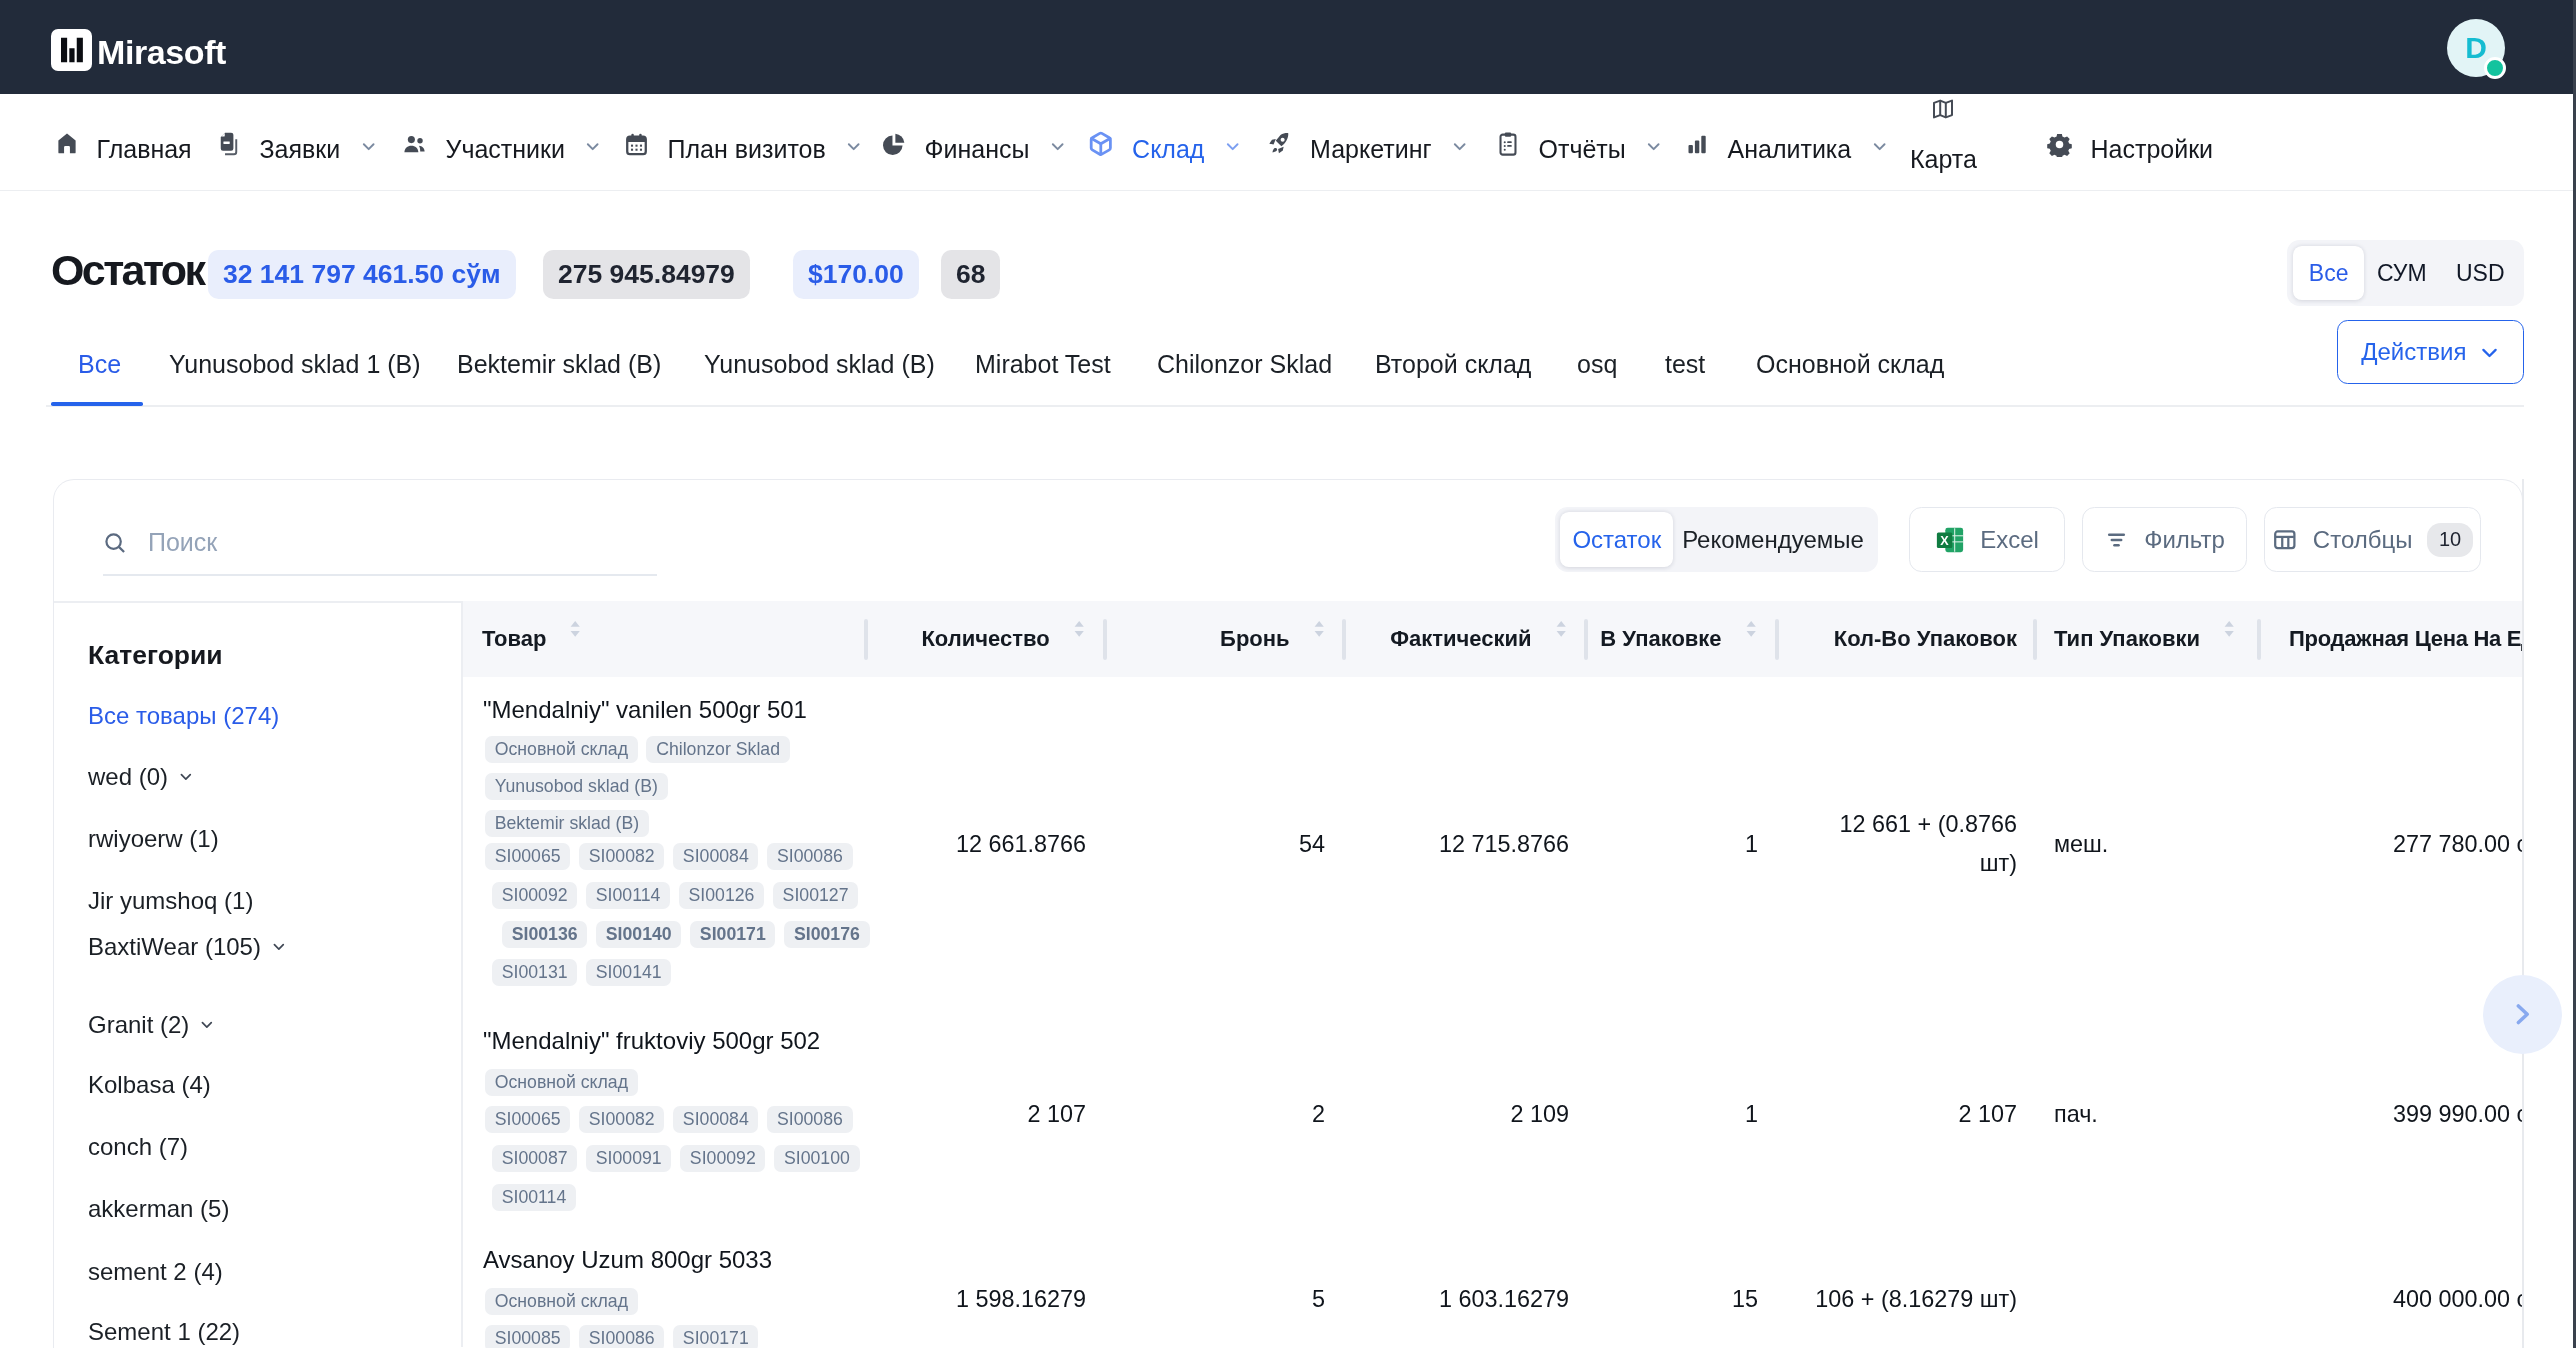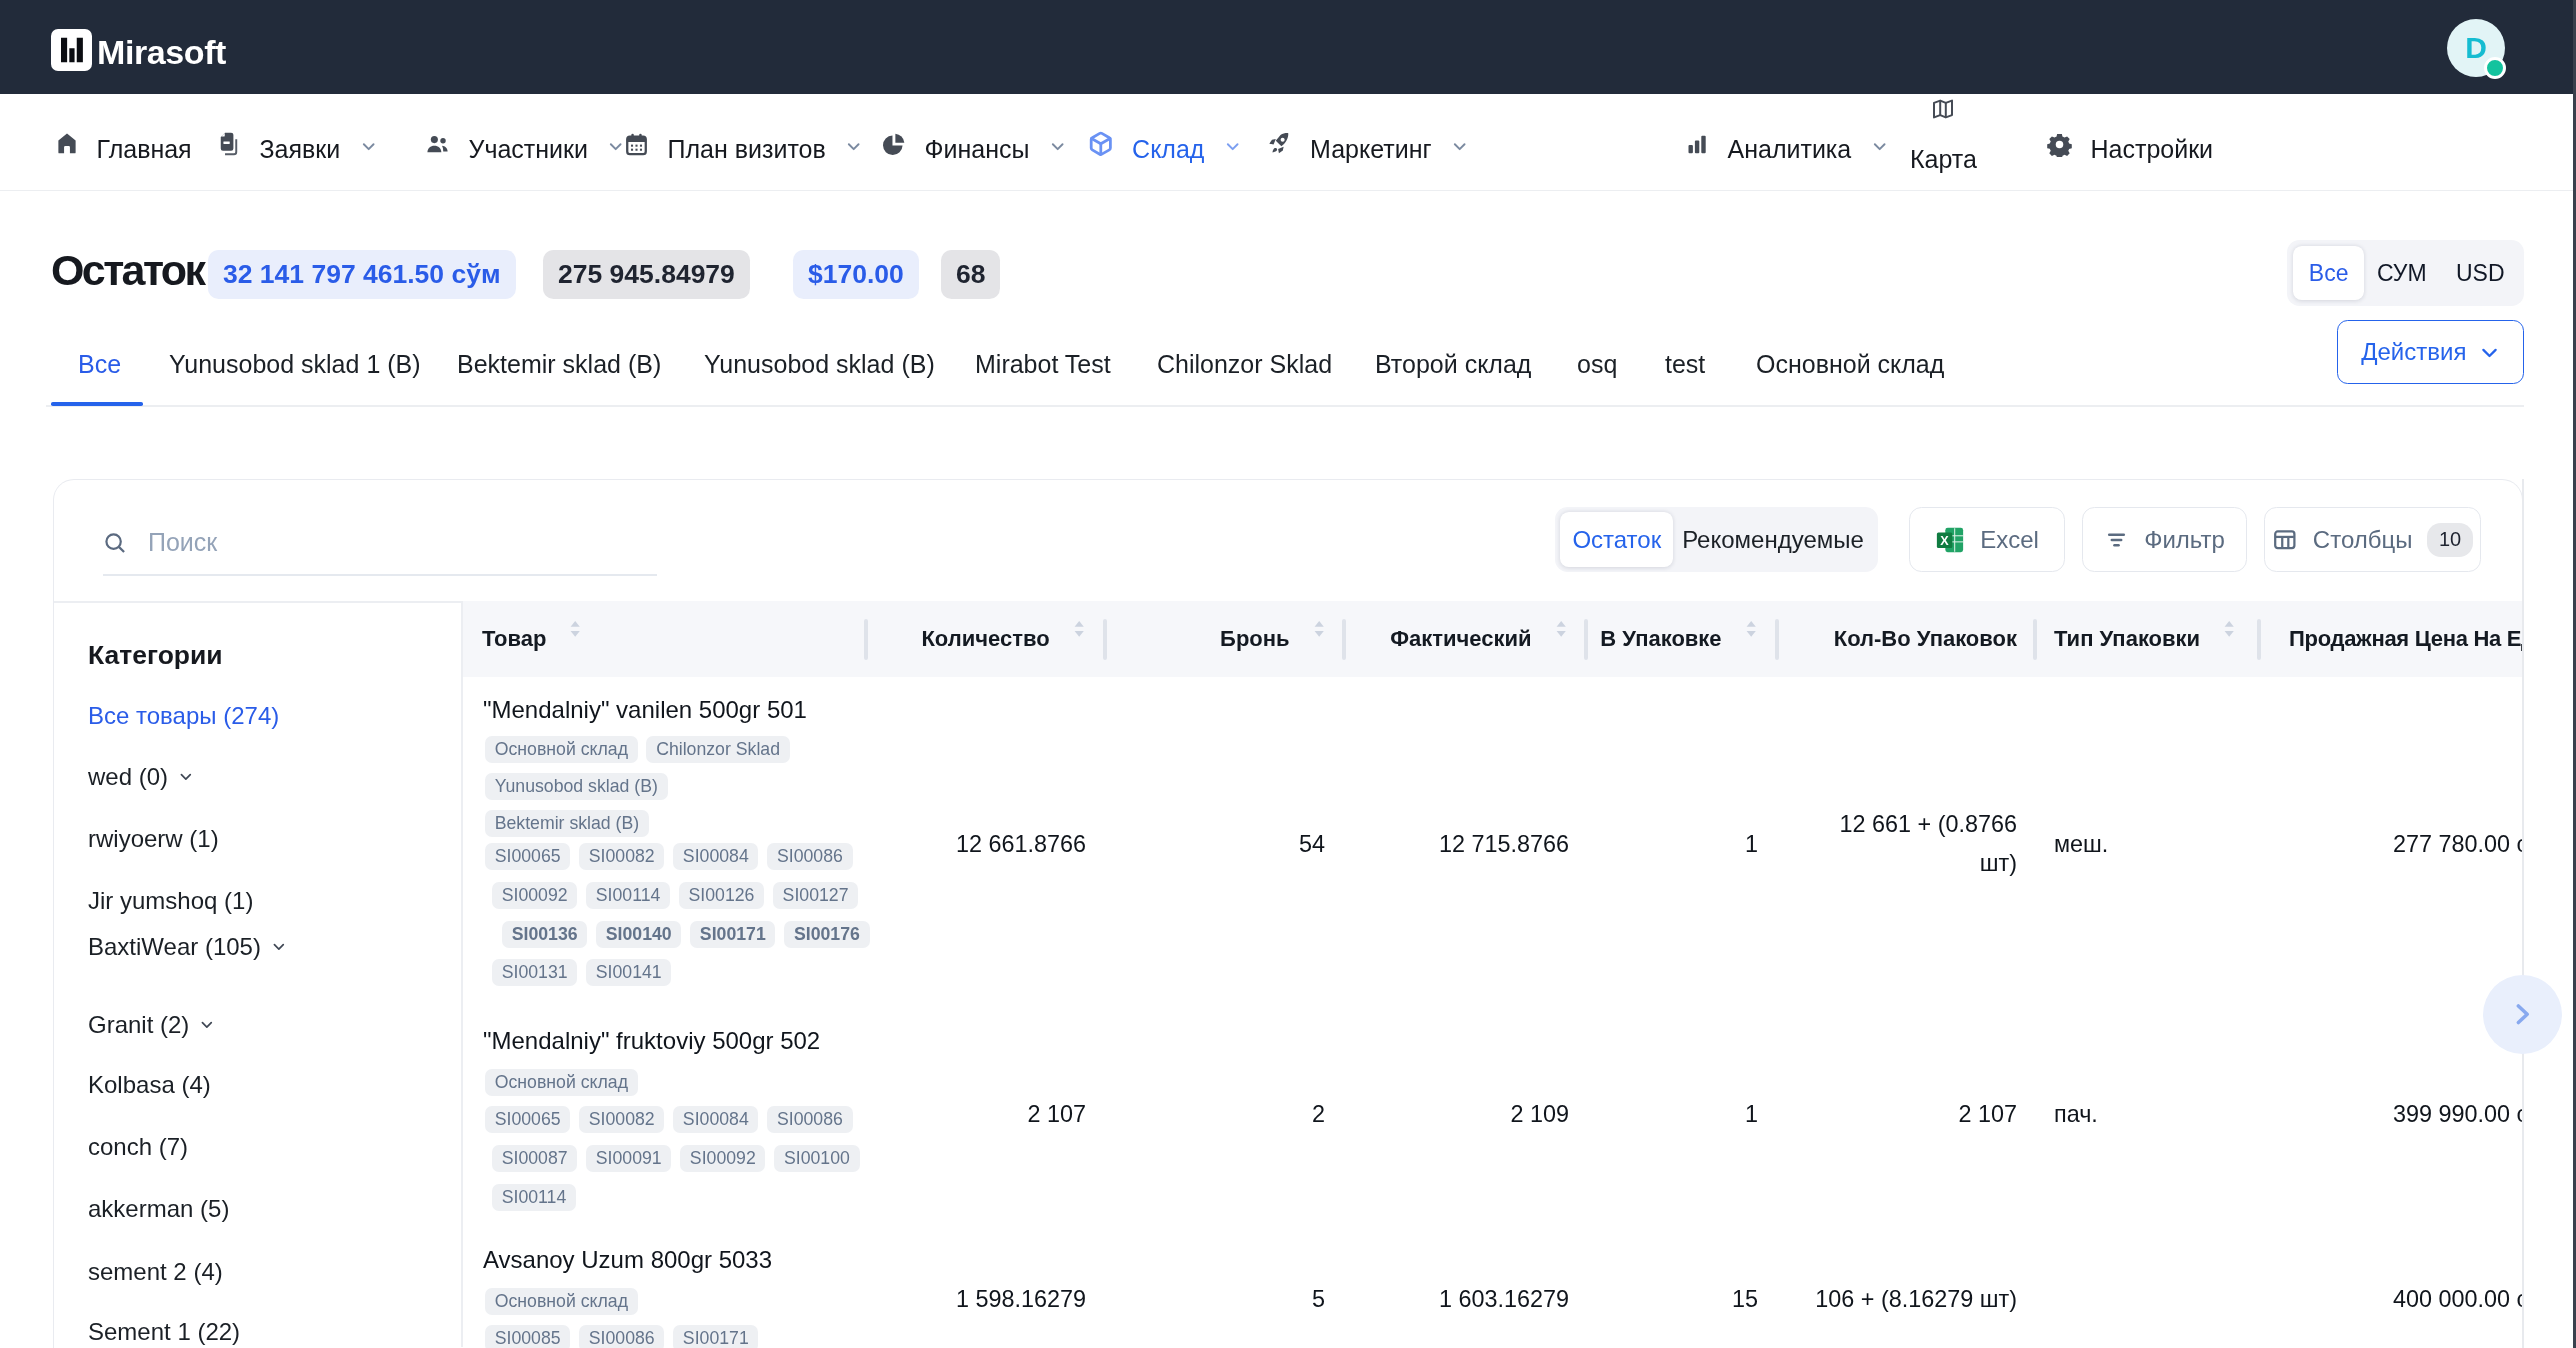--- a/index.html
+++ b/index.html
@@ -93,21 +93,21 @@
         <path fill="none" stroke="#575d67" stroke-width="1.9" d="M19.6 8v12.6a2.2 2.2 0 0 1-2.2 2.2H8.6"></path>
         <path fill="#454b55" d="M8.6 1.6h6a2.2 2.2 0 0 1 2.2 2.2v13.4a2.2 2.2 0 0 1-2.2 2.2H6.6a2.2 2.2 0 0 1-2.2-2.2V5.8Z"></path>
         <path fill="#fff" d="M8.3 2 4.8 5.5h2.6a.9.9 0 0 0 .9-.9Z"></path>
         <rect x="7" y="10.2" width="6.2" height="2.5" rx="0.4" fill="#fff"></rect>
       </svg>
     <span>Заявки</span>
     <svg width="19.4" height="19.4" viewBox="0 0 24 24" fill="none" stroke="#7b8aa0" stroke-width="2.4" stroke-linecap="round" stroke-linejoin="round">
         <polyline points="6,9 12,15 18,9"></polyline>
       </svg>
   </div>
-  <div class="it" style="left:425px;">
+  <div class="it" style="left:402px;">
     <svg width="25" height="25" viewBox="0 0 24 24" fill="#454b55">
         <circle cx="9" cy="7.3" r="3.4"></circle>
         <path d="M2.3 19.4c0-3.7 3-6.3 6.7-6.3s6.7 2.6 6.7 6.3Z"></path>
         <circle cx="17.3" cy="8.4" r="2.6"></circle>
         <path d="M16.3 13.3c3 .2 5.4 2.4 5.4 5.4h-4.2c0-2-.4-3.9-1.2-5.4Z"></path>
       </svg>
     <span>Участники</span>
     <svg width="19.4" height="19.4" viewBox="0 0 24 24" fill="none" stroke="#7b8aa0" stroke-width="2.4" stroke-linecap="round" stroke-linejoin="round">
         <polyline points="6,9 12,15 18,9"></polyline>
       </svg>
@@ -155,20 +155,37 @@
   </div>
   <div class="it" style="left:1266px;">
     <svg width="25.6" height="25.6" viewBox="0 0 24 24" fill="#454b55">
         <path d="M13.6 3.7c2.4-1.5 5.2-2.1 7.2-1.8.4 2-.3 4.9-1.7 7.3-1.1 1.9-2.7 3.7-4.7 5.2l-5.2-5.2c1.4-2 3.3-3.9 4.4-5.5Z"></path>
         <circle cx="15.6" cy="8.2" r="1.9" fill="#fff"></circle>
         <path d="M9.2 7.5 5.6 8.2 3.1 11.9l4 .7Z"></path>
         <path d="M16.5 14.7l-.7 3.6-3.7 2.5-.7-4Z"></path>
         <path d="M7.6 16.3c-1.2 1.1-1.6 3.9-1.6 3.9s2.8-.4 3.9-1.6c.7-.7.7-1.6.1-2.3-.7-.6-1.7-.6-2.4 0Z"></path>
       </svg>
     <span>Маркетинг</span>
+    <svg width="19.4" height="19.4" viewBox="0 0 24 24" fill="none" stroke="#7b8aa0" stroke-width="2.4" stroke-linecap="round" stroke-linejoin="round">
+        <polyline points="6,9 12,15 18,9"></polyline>
+      </svg>
+  </div>
+  <div class="it" style="left:1496px;">
+    <svg width="24" height="25.6" viewBox="0 0 24 26" fill="none" stroke="#454b55" stroke-width="2.1">
+        <rect x="4.4" y="3.7" width="15.2" height="20.3" rx="2.2"></rect>
+        <rect x="8.8" y="1.5" width="6.4" height="4.4" rx="1.1" fill="#454b55" stroke="none"></rect>
+        <g fill="#454b55" stroke="none">
+          <circle cx="8.7" cy="11.4" r="1.05"></circle>
+          <circle cx="8.7" cy="15.2" r="1.05"></circle>
+          <circle cx="8.7" cy="19" r="1.05"></circle>
+          <rect x="11.2" y="10.5" width="4.6" height="1.8" rx="0.6"></rect>
+          <rect x="11.2" y="14.3" width="4.6" height="1.8" rx="0.6"></rect>
+        </g>
+      </svg>
+    <span>Отчёты</span>
     <svg width="19.4" height="19.4" viewBox="0 0 24 24" fill="none" stroke="#7b8aa0" stroke-width="2.4" stroke-linecap="round" stroke-linejoin="round">
         <polyline points="6,9 12,15 18,9"></polyline>
       </svg>
   </div>
   <div class="it" style="left:1685px;">
     <svg width="24" height="24" viewBox="0 0 24 24" fill="#454b55">
         <rect x="3.5" y="13" width="4.4" height="8.3" rx="1"></rect>
         <rect x="9.9" y="8.5" width="4.4" height="12.8" rx="1"></rect>
         <rect x="16.3" y="3.7" width="4.4" height="17.6" rx="1"></rect>
       </svg>

